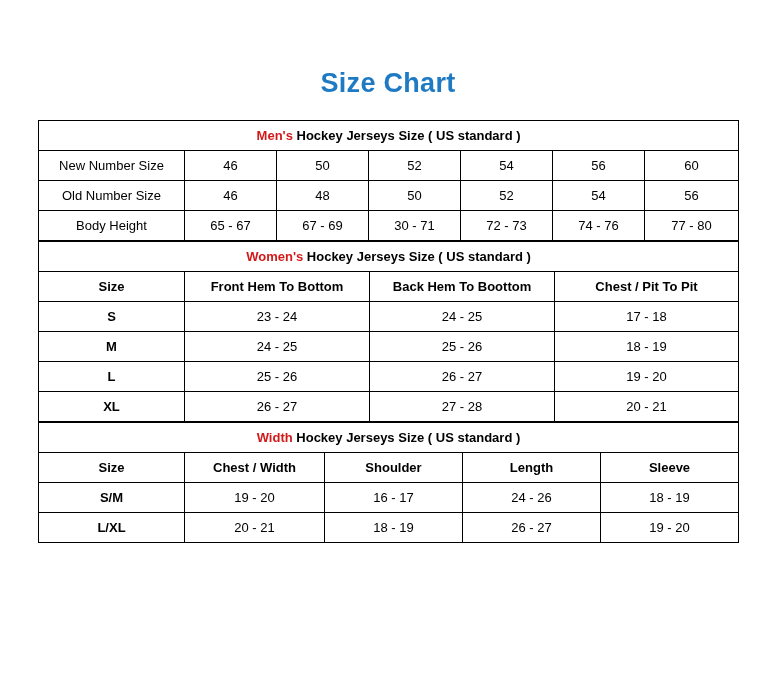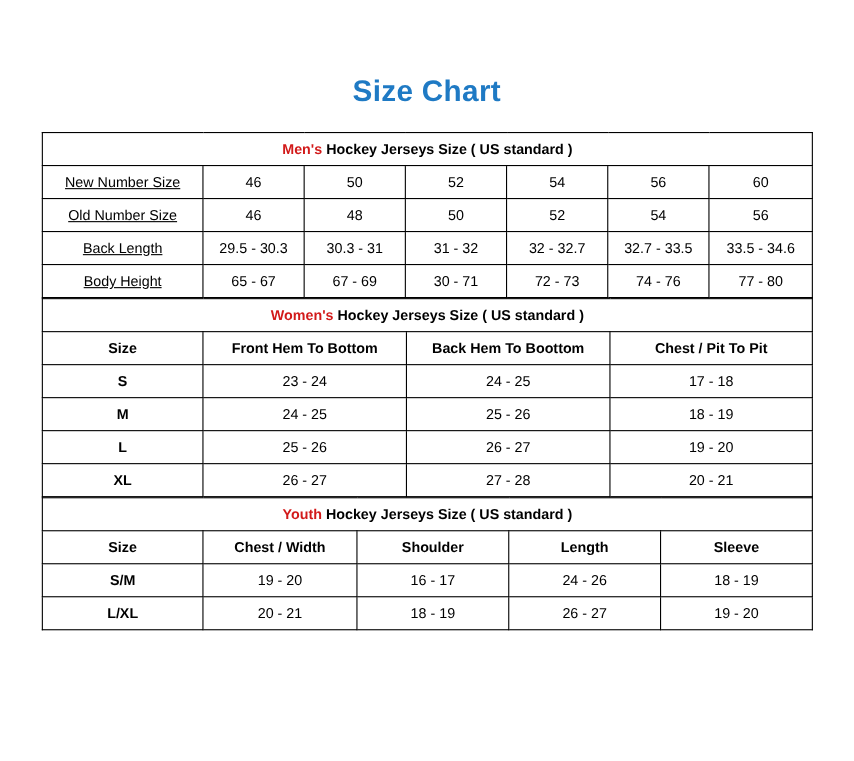--- a/index.html
+++ b/index.html
@@ -58,21 +58,20 @@
   }
   td.banner .accent-men { color: #d21a1a; }
   td.banner .accent-women { color: #d21a1a; }
   td.banner .accent-youth { color: #d21a1a; }
   td.banner .rest { color: #000000; }
   td.hdr {
     font-weight: bold;
   }
   td.rowlabel {
     font-weight: normal;
-    text-decoration: underline;
   }
   td.rowlabel-bold {
     font-weight: bold;
   }
 </style>
 </head>
 <body>
 
 <div class="page">
 
@@ -106,29 +105,20 @@
           <td>60</td>
         </tr>
         <tr>
           <td class="rowlabel">Old Number Size</td>
           <td>46</td>
           <td>48</td>
           <td>50</td>
           <td>52</td>
           <td>54</td>
           <td>56</td>
-        </tr>
-        <tr>
-          <td class="rowlabel">Back Length</td>
-          <td>29.5 - 30.3</td>
-          <td>30.3 - 31</td>
-          <td>31 - 32</td>
-          <td>32 - 32.7</td>
-          <td>32.7 - 33.5</td>
-          <td>33.5 - 34.6</td>
         </tr>
         <tr>
           <td class="rowlabel">Body Height</td>
           <td>65 - 67</td>
           <td>67 - 69</td>
           <td>30 - 71</td>
           <td>72 - 73</td>
           <td>74 - 76</td>
           <td>77 - 80</td>
         </tr>
@@ -185,21 +175,21 @@
       <colgroup>
         <col style="width:146px">
         <col style="width:140px">
         <col style="width:138px">
         <col style="width:138px">
         <col style="width:138px">
       </colgroup>
       <tbody>
         <tr>
           <td class="banner" colspan="5">
-            <span class="accent-youth">Youth</span><span class="rest"> Hockey Jerseys Size ( US standard )</span>
+            <span class="accent-youth">Width</span><span class="rest"> Hockey Jerseys Size ( US standard )</span>
           </td>
         </tr>
         <tr>
           <td class="hdr">Size</td>
           <td class="hdr">Chest / Width</td>
           <td class="hdr">Shoulder</td>
           <td class="hdr">Length</td>
           <td class="hdr">Sleeve</td>
         </tr>
         <tr>

